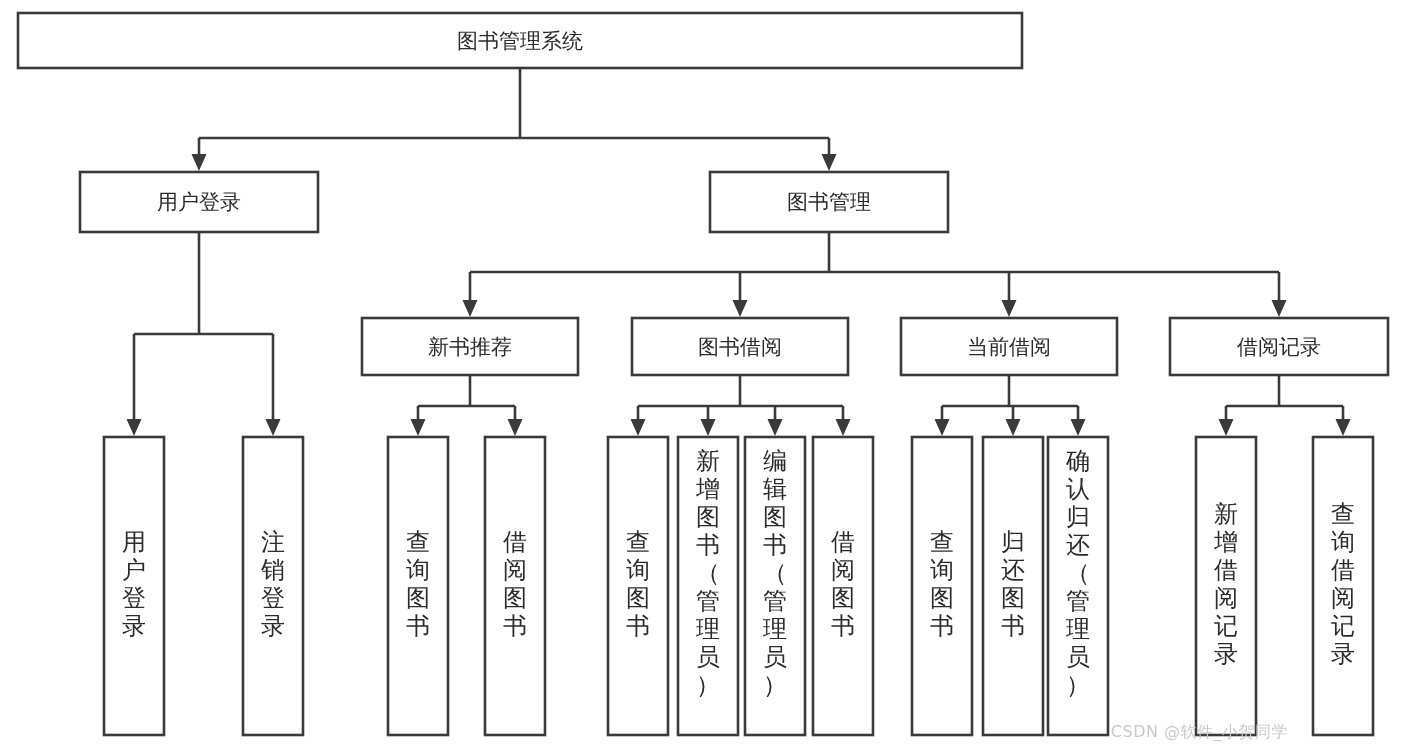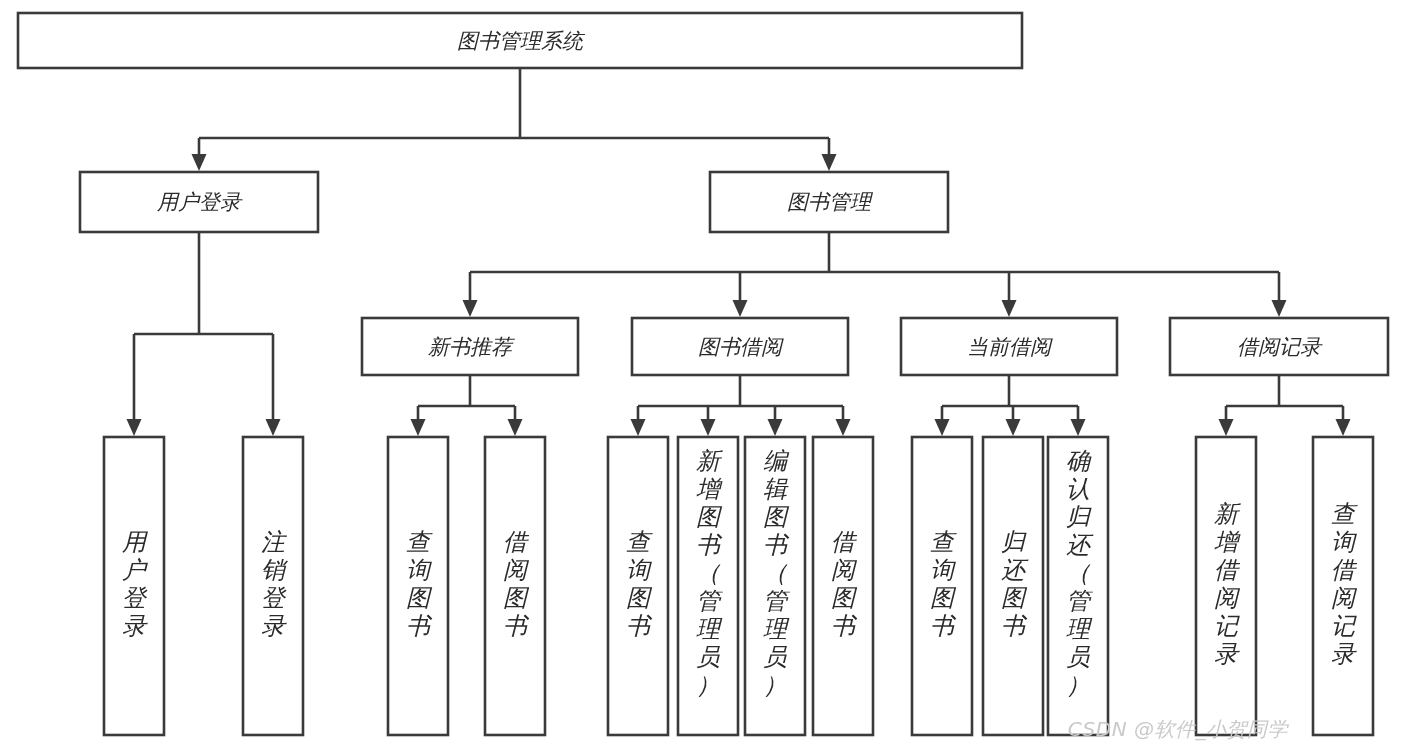--- a/index.html
+++ b/index.html
@@ -12,21 +12,20 @@
     height: 747px;
     position: relative;
     overflow: hidden;
     font-family: "DejaVu Sans", "Liberation Sans", sans-serif;
   }
   #diagram-root {
     position: absolute;
     left: 0; top: 0;
     width: 1296px;
     height: 747px;
-    font-style: italic;
   }
   svg.diagram {
     display: block;
     width: 1405px;
     height: 747px;
   }
   .node-box {
     fill: #ffffff;
     stroke: #3a3a3a;
     stroke-width: 2.6;
@@ -52,21 +51,21 @@
   }
   .arrow-head {
     fill: #3a3a3a;
     stroke: none;
   }
   .watermark {
     position: absolute;
     right: 8px;
     bottom: 4px;
     font-family: "DejaVu Sans", "Liberation Sans", sans-serif;
-    font-size: 20px;
+    font-size: 16px;
     color: #c9c9c9;
     letter-spacing: 0.5px;
     white-space: nowrap;
     user-select: none;
   }
 </style>
 </head>
 <body>
 
 <div id="diagram-root">

